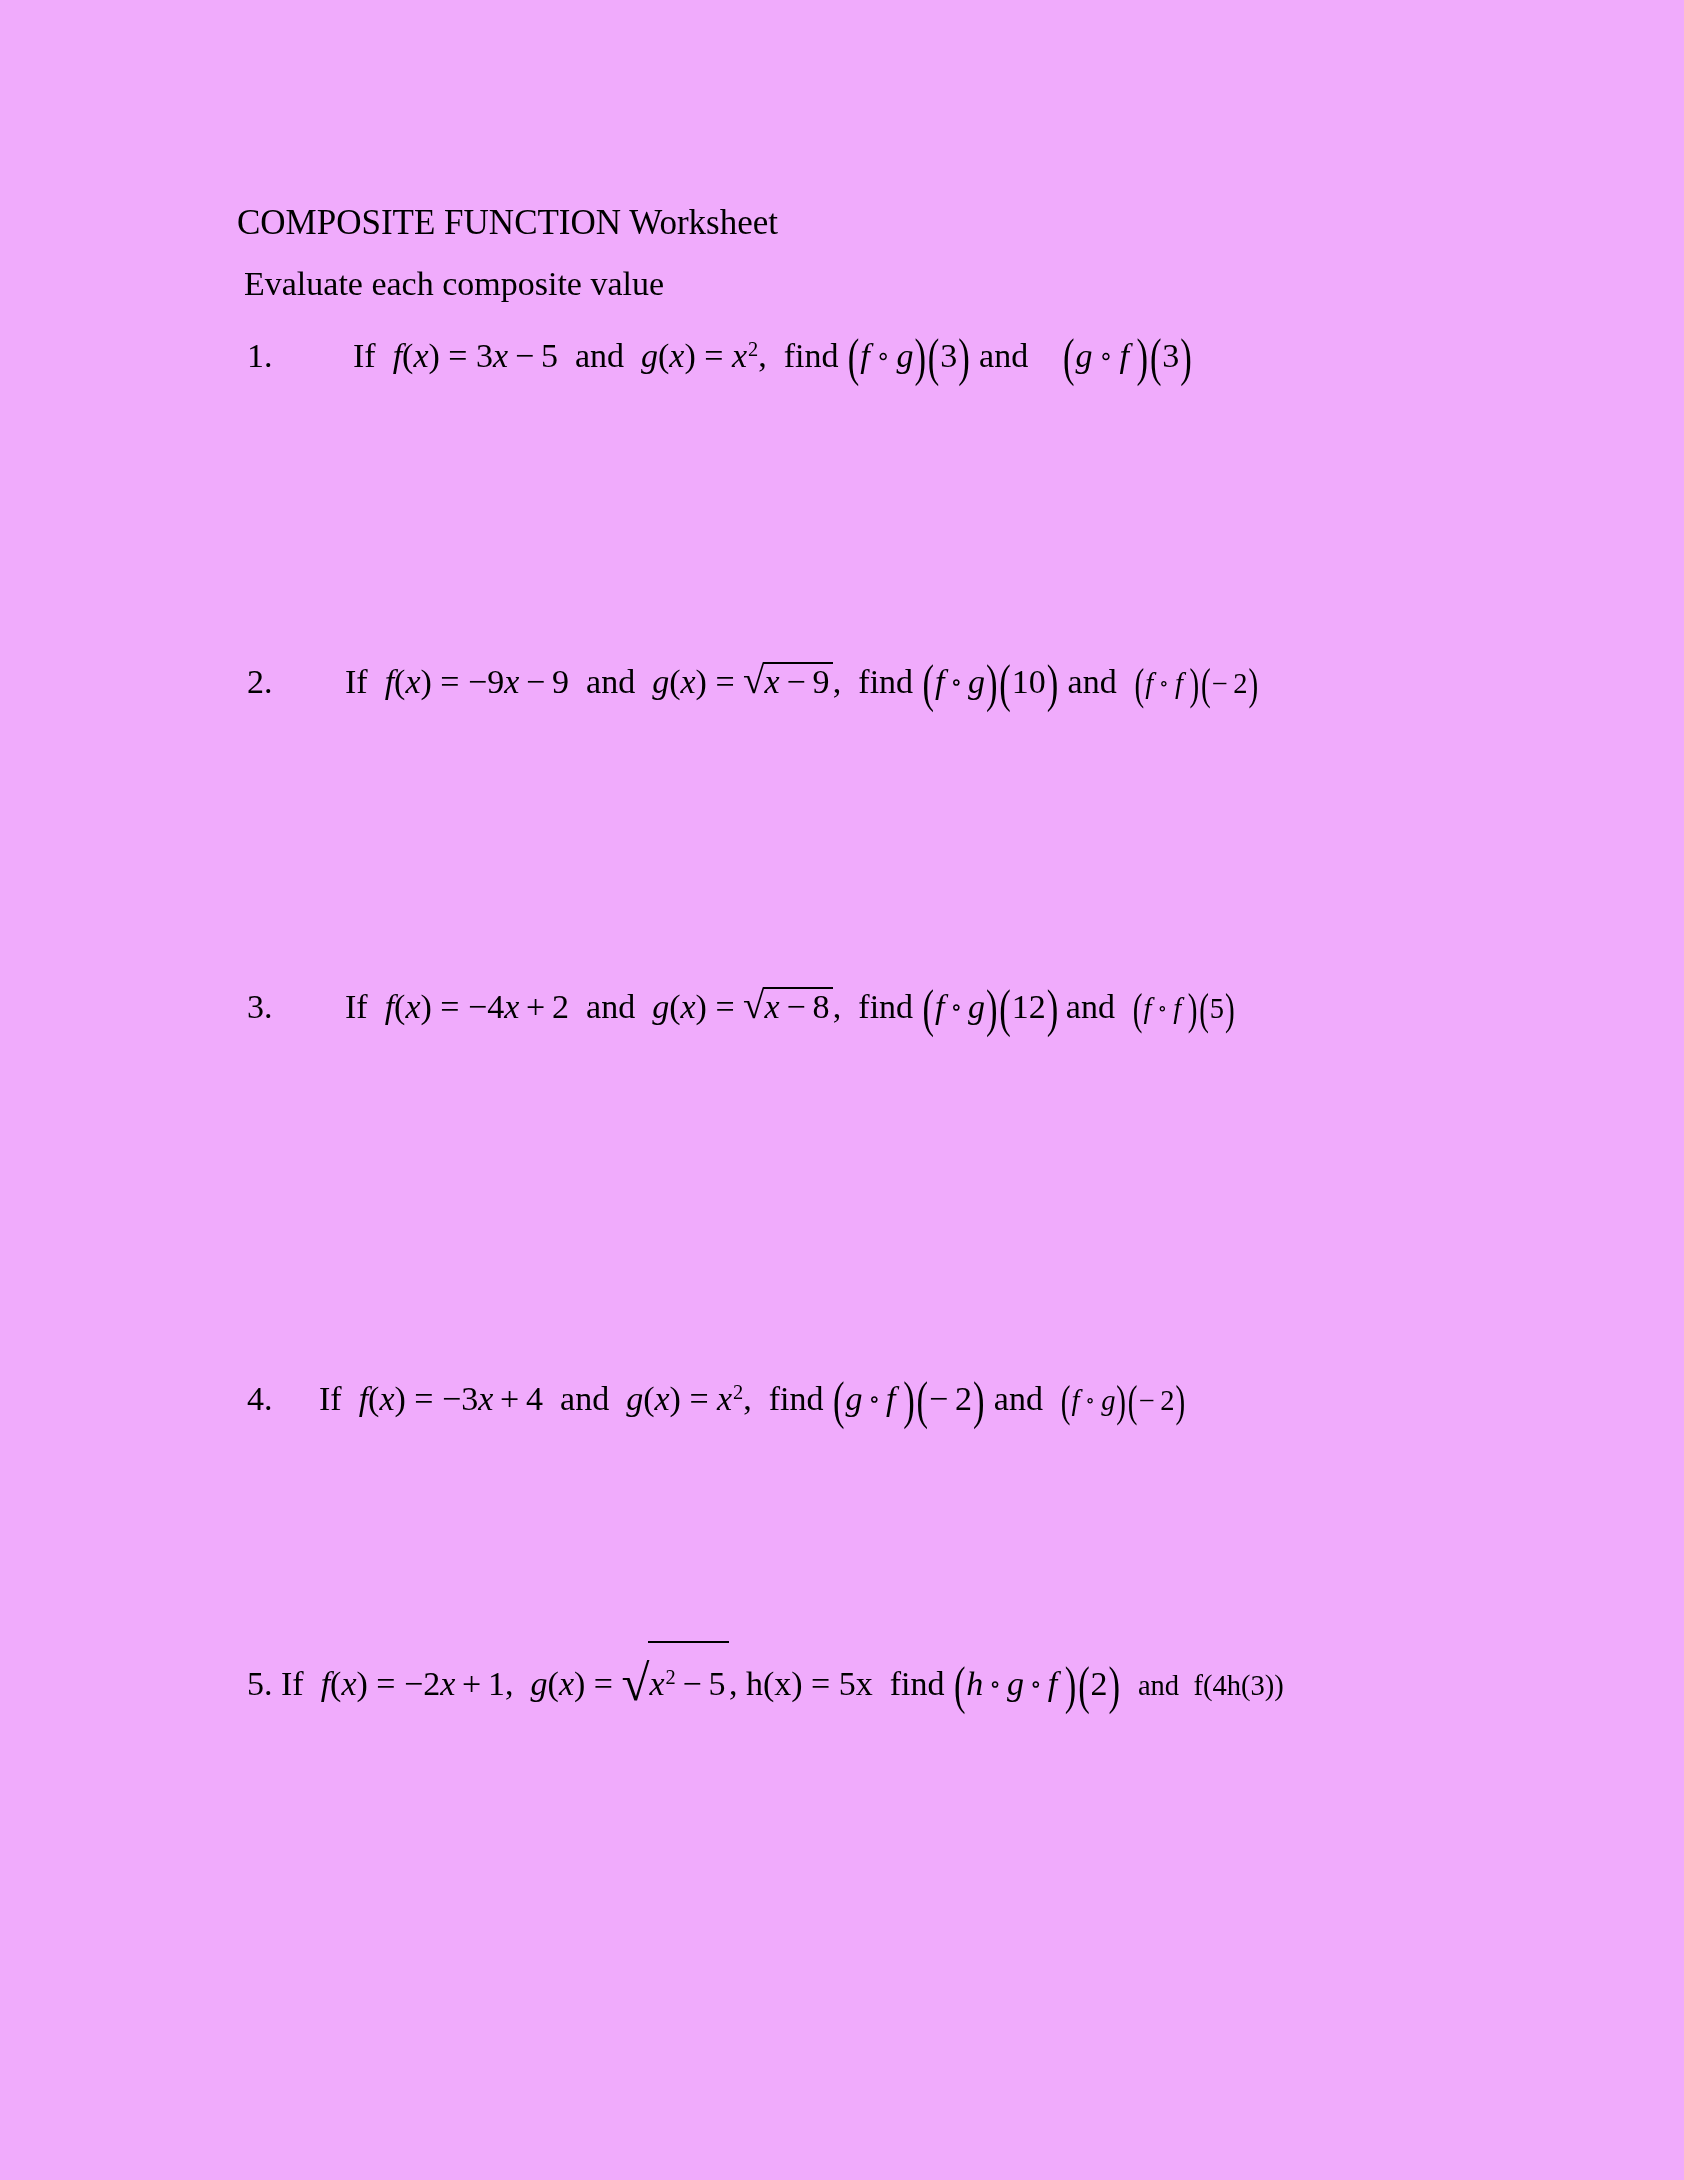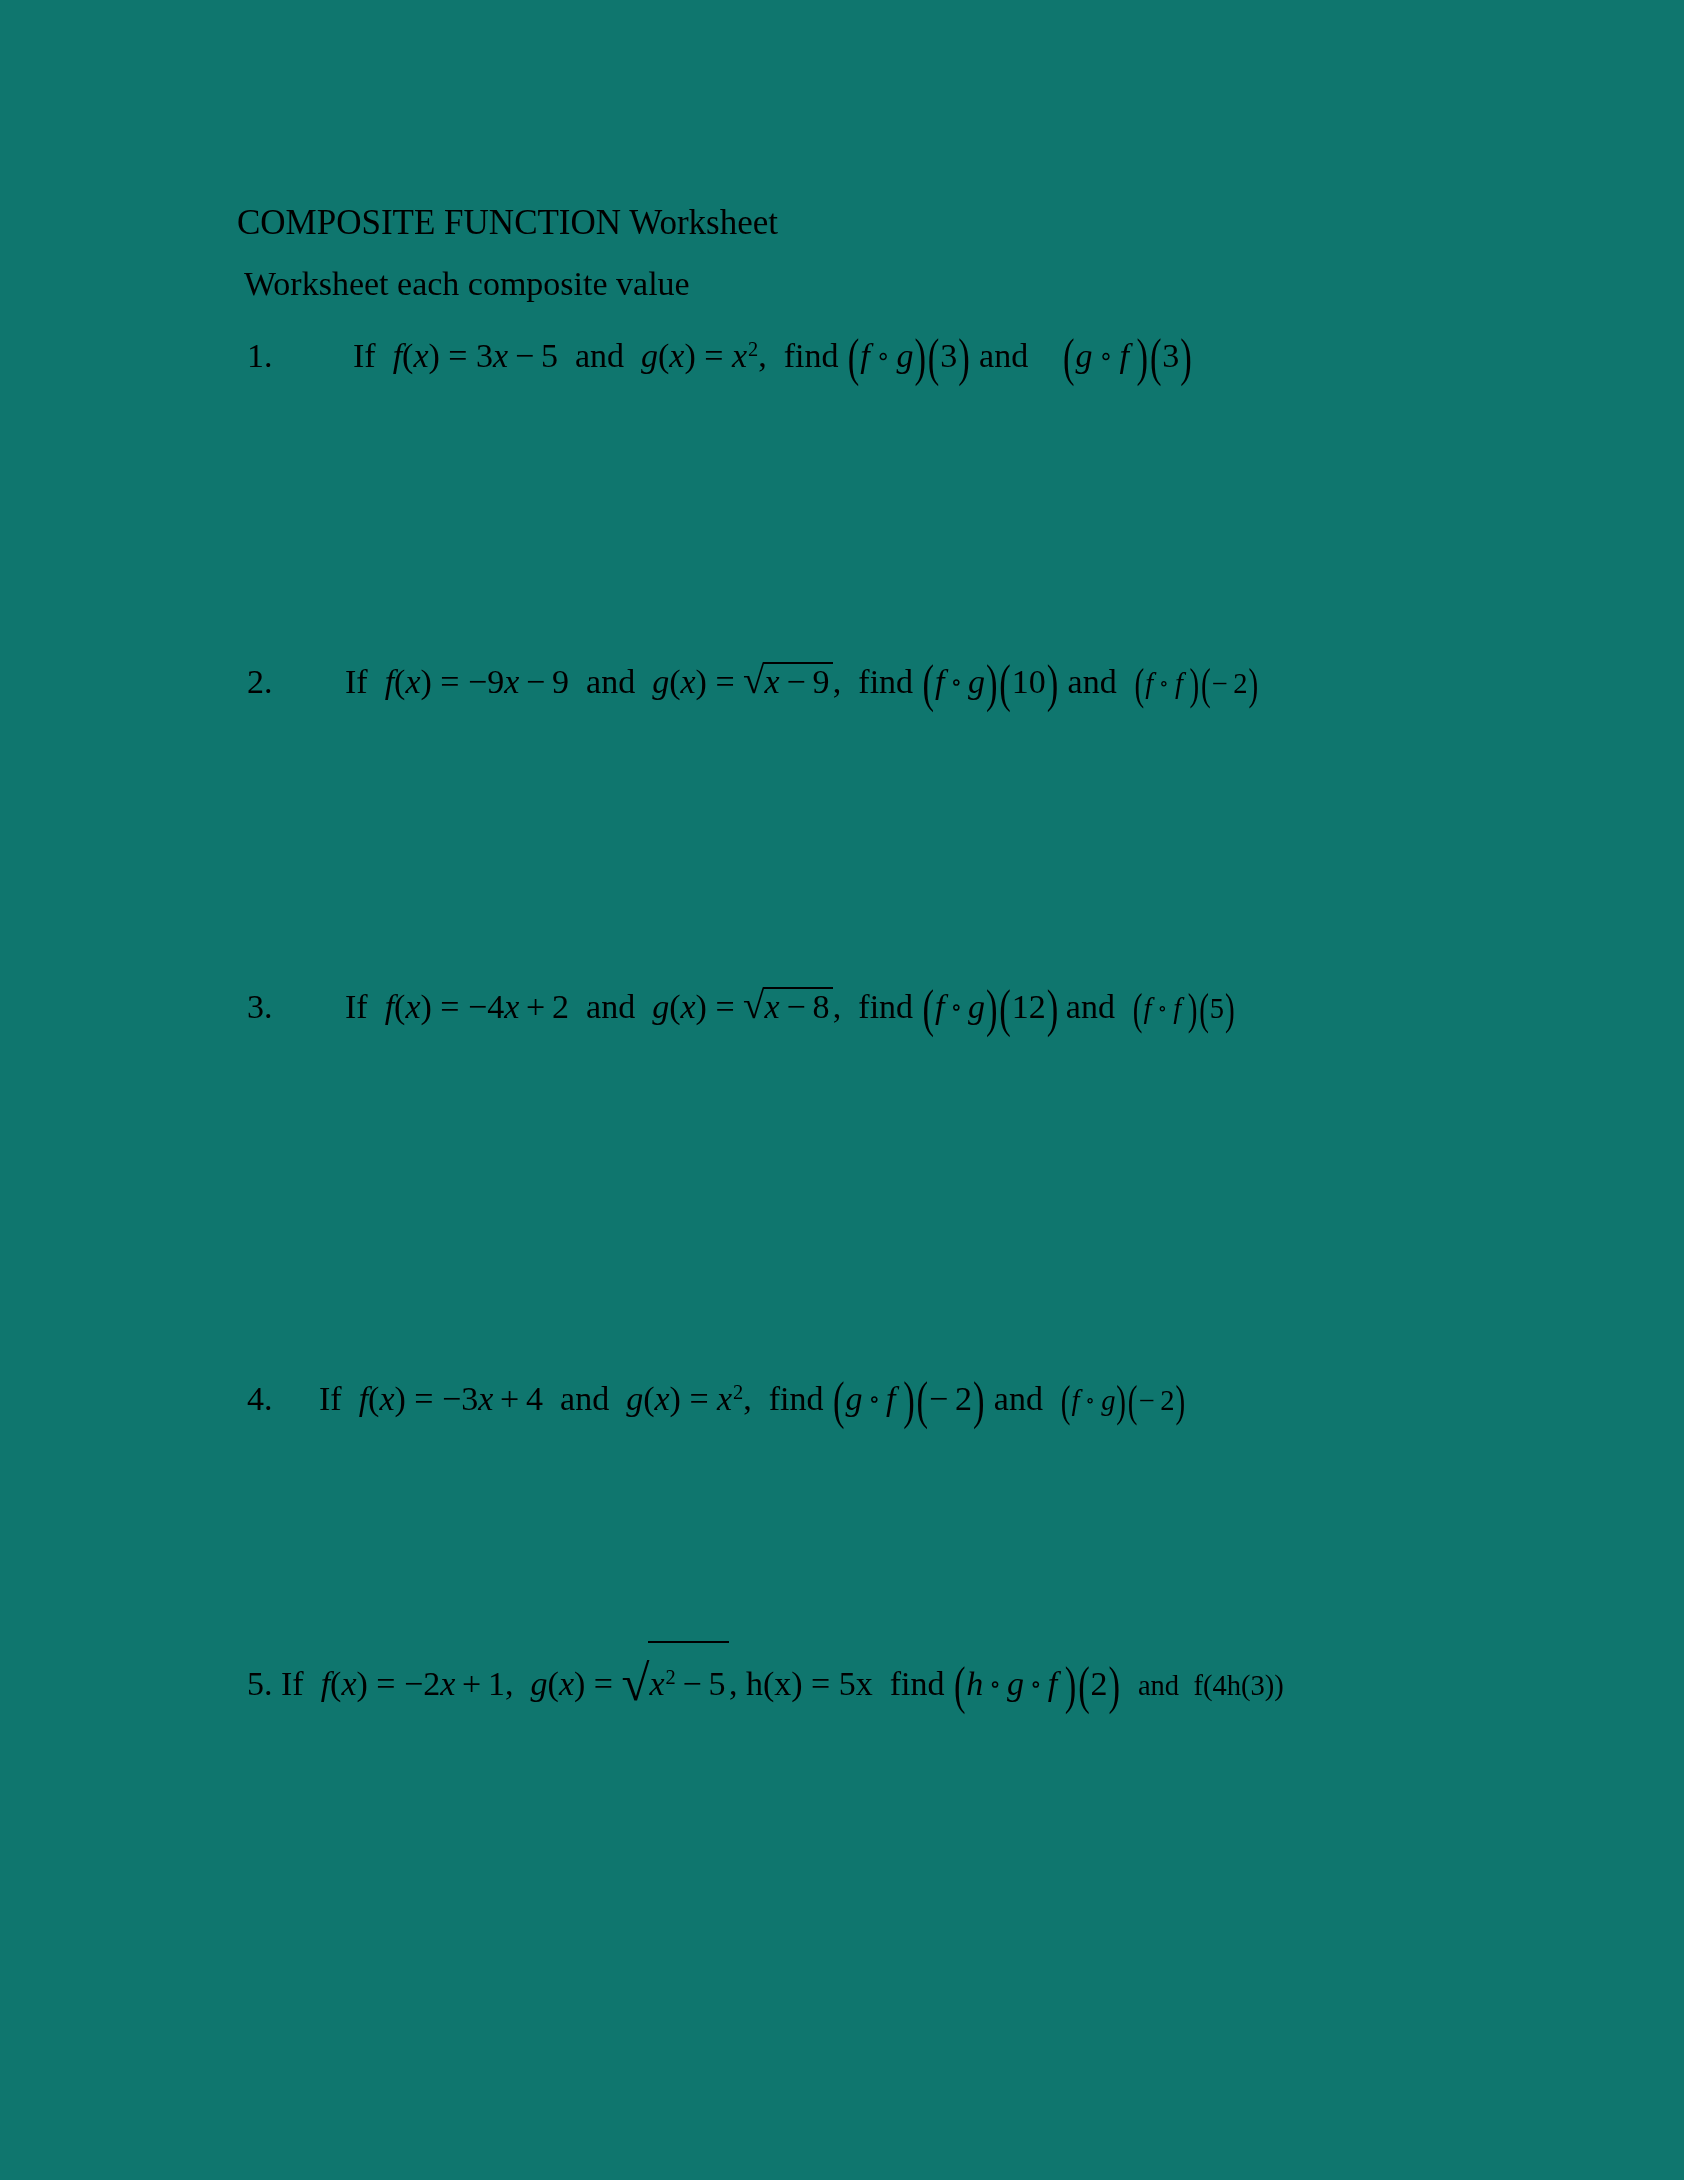--- a/index.html
+++ b/index.html
@@ -1,19 +1,19 @@
 <!DOCTYPE html>
 <html style="font-size:13.6px"><head>
 <meta charset="utf-8">
 <style>
   html,body{margin:0;padding:0;background:#ffffff;}
   .page{
     position:relative;
     width:1685px;height:2181px;
-    background:#0f766e;
+    background:#f0abfc;
     font-family:"Liberation Serif","DejaVu Serif",serif;
     color:#000;
     overflow:hidden;
   }
   .line{
     position:absolute;
     white-space:nowrap;
     font-size:34px;
     line-height:1;
   }
@@ -73,21 +73,21 @@
   .sqrt.tall .radicand{
     padding-top:23px;
   }
   .smaller{font-size:0.84em;}
 </style>
 </head>
 <body>
 
 <div class="page">
   <div id="doc-title" class="line">COMPOSITE FUNCTION Worksheet</div>
-  <div id="doc-subtitle" class="line">Worksheet each composite value</div>
+  <div id="doc-subtitle" class="line">Evaluate each composite value</div>
   <div id="problems">
       <div class="line problem"><span class="num">1.</span><span><span class="r">If </span><span class="it">f</span><span class="r">(</span><span class="it">x</span><span class="r">) = 3</span><span class="it">x</span><span class="r"> − 5 and </span><span class="it">g</span><span class="r">(</span><span class="it">x</span><span class="r">) = </span><span class="it">x</span><span class="sup">2</span><span class="r">, find </span><span class="big">(</span><span class="it">f</span><span class="circ">∘</span><span class="it">g</span><span class="big">)</span><span class="big">(</span><span class="r">3</span><span class="big">)</span><span class="r"> and  </span><span class="big">(</span><span class="it">g</span><span class="circ">∘</span><span class="it">f</span><span class="r"> </span><span class="big">)</span><span class="big">(</span><span class="r">3</span><span class="big">)</span></span></div>
       <div class="line problem"><span class="num">2.</span><span><span class="r">If </span><span class="it">f</span><span class="r">(</span><span class="it">x</span><span class="r">) = −9</span><span class="it">x</span><span class="r"> − 9 and </span><span class="it">g</span><span class="r">(</span><span class="it">x</span><span class="r">) = </span><span class="sqrt"><span class="radsign">√</span><span class="radicand"><span class="it">x</span><span class="r"> − 9</span></span></span><span class="r">, find </span><span class="big">(</span><span class="it">f</span><span class="circ">∘</span><span class="it">g</span><span class="big">)</span><span class="big">(</span><span class="r">10</span><span class="big">)</span><span class="r"> and </span><span class="smaller"><span class="big">(</span><span class="it">f</span><span class="circ">∘</span><span class="it">f</span><span class="r"> </span><span class="big">)</span><span class="big">(</span><span class="r">− 2</span><span class="big">)</span></span></span></div>
       <div class="line problem"><span class="num">3.</span><span><span class="r">If </span><span class="it">f</span><span class="r">(</span><span class="it">x</span><span class="r">) = −4</span><span class="it">x</span><span class="r"> + 2 and </span><span class="it">g</span><span class="r">(</span><span class="it">x</span><span class="r">) = </span><span class="sqrt"><span class="radsign">√</span><span class="radicand"><span class="it">x</span><span class="r"> − 8</span></span></span><span class="r">, find </span><span class="big">(</span><span class="it">f</span><span class="circ">∘</span><span class="it">g</span><span class="big">)</span><span class="big">(</span><span class="r">12</span><span class="big">)</span><span class="r"> and </span><span class="smaller"><span class="big">(</span><span class="it">f</span><span class="circ">∘</span><span class="it">f</span><span class="r"> </span><span class="big">)</span><span class="big">(</span><span class="r">5</span><span class="big">)</span></span></span></div>
       <div class="line problem"><span class="num">4.</span><span><span class="r">If </span><span class="it">f</span><span class="r">(</span><span class="it">x</span><span class="r">) = −3</span><span class="it">x</span><span class="r"> + 4 and </span><span class="it">g</span><span class="r">(</span><span class="it">x</span><span class="r">) = </span><span class="it">x</span><span class="sup">2</span><span class="r">, find </span><span class="big">(</span><span class="it">g</span><span class="circ">∘</span><span class="it">f</span><span class="r"> </span><span class="big">)</span><span class="big">(</span><span class="r">− 2</span><span class="big">)</span><span class="r"> and </span><span class="smaller"><span class="big">(</span><span class="it">f</span><span class="circ">∘</span><span class="it">g</span><span class="big">)</span><span class="big">(</span><span class="r">− 2</span><span class="big">)</span></span></span></div>
       <div class="line problem"><span class="num">5.</span><span><span class="r">If </span><span class="it">f</span><span class="r">(</span><span class="it">x</span><span class="r">) = −2</span><span class="it">x</span><span class="r"> + 1, </span><span class="it">g</span><span class="r">(</span><span class="it">x</span><span class="r">) = </span><span class="sqrt tall"><span class="radsign">√</span><span class="radicand"><span class="it">x</span><span class="sup">2</span><span class="r"> − 5</span></span></span><span class="r">, h(x) = 5x find </span><span class="big">(</span><span class="it">h</span><span class="circ">∘</span><span class="it">g</span><span class="circ">∘</span><span class="it">f</span><span class="r"> </span><span class="big">)</span><span class="big">(</span><span class="r">2</span><span class="big">)</span><span class="r"> </span><span class="smaller"><span class="r">and f(4h(3))</span></span></span></div>
     </div>
 </div>
 
 

